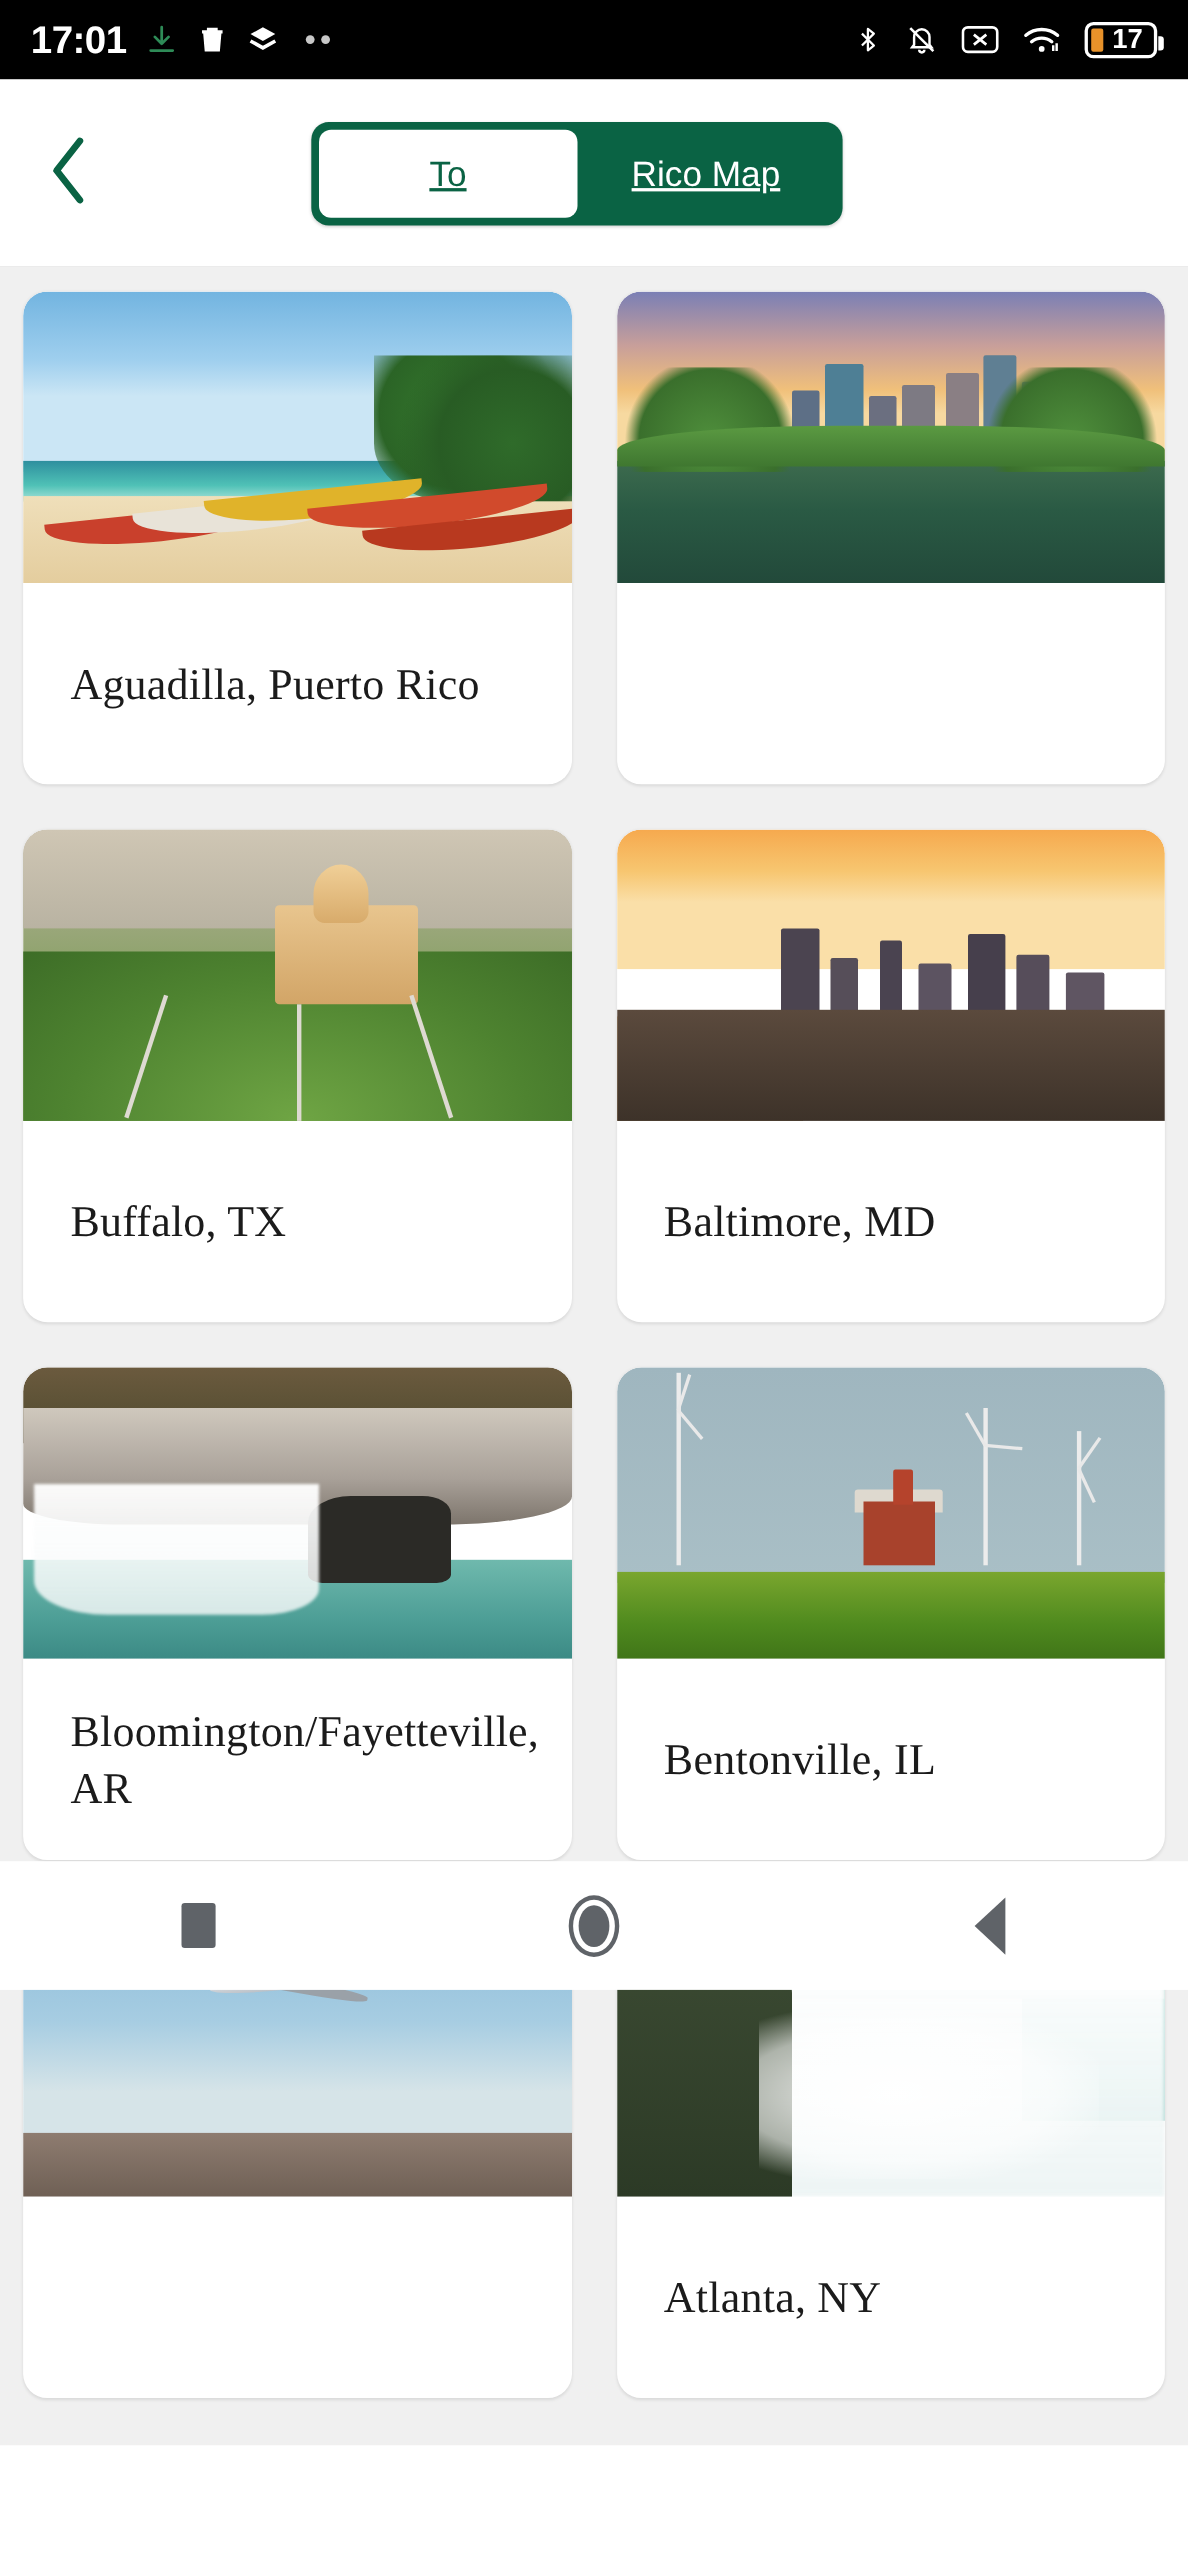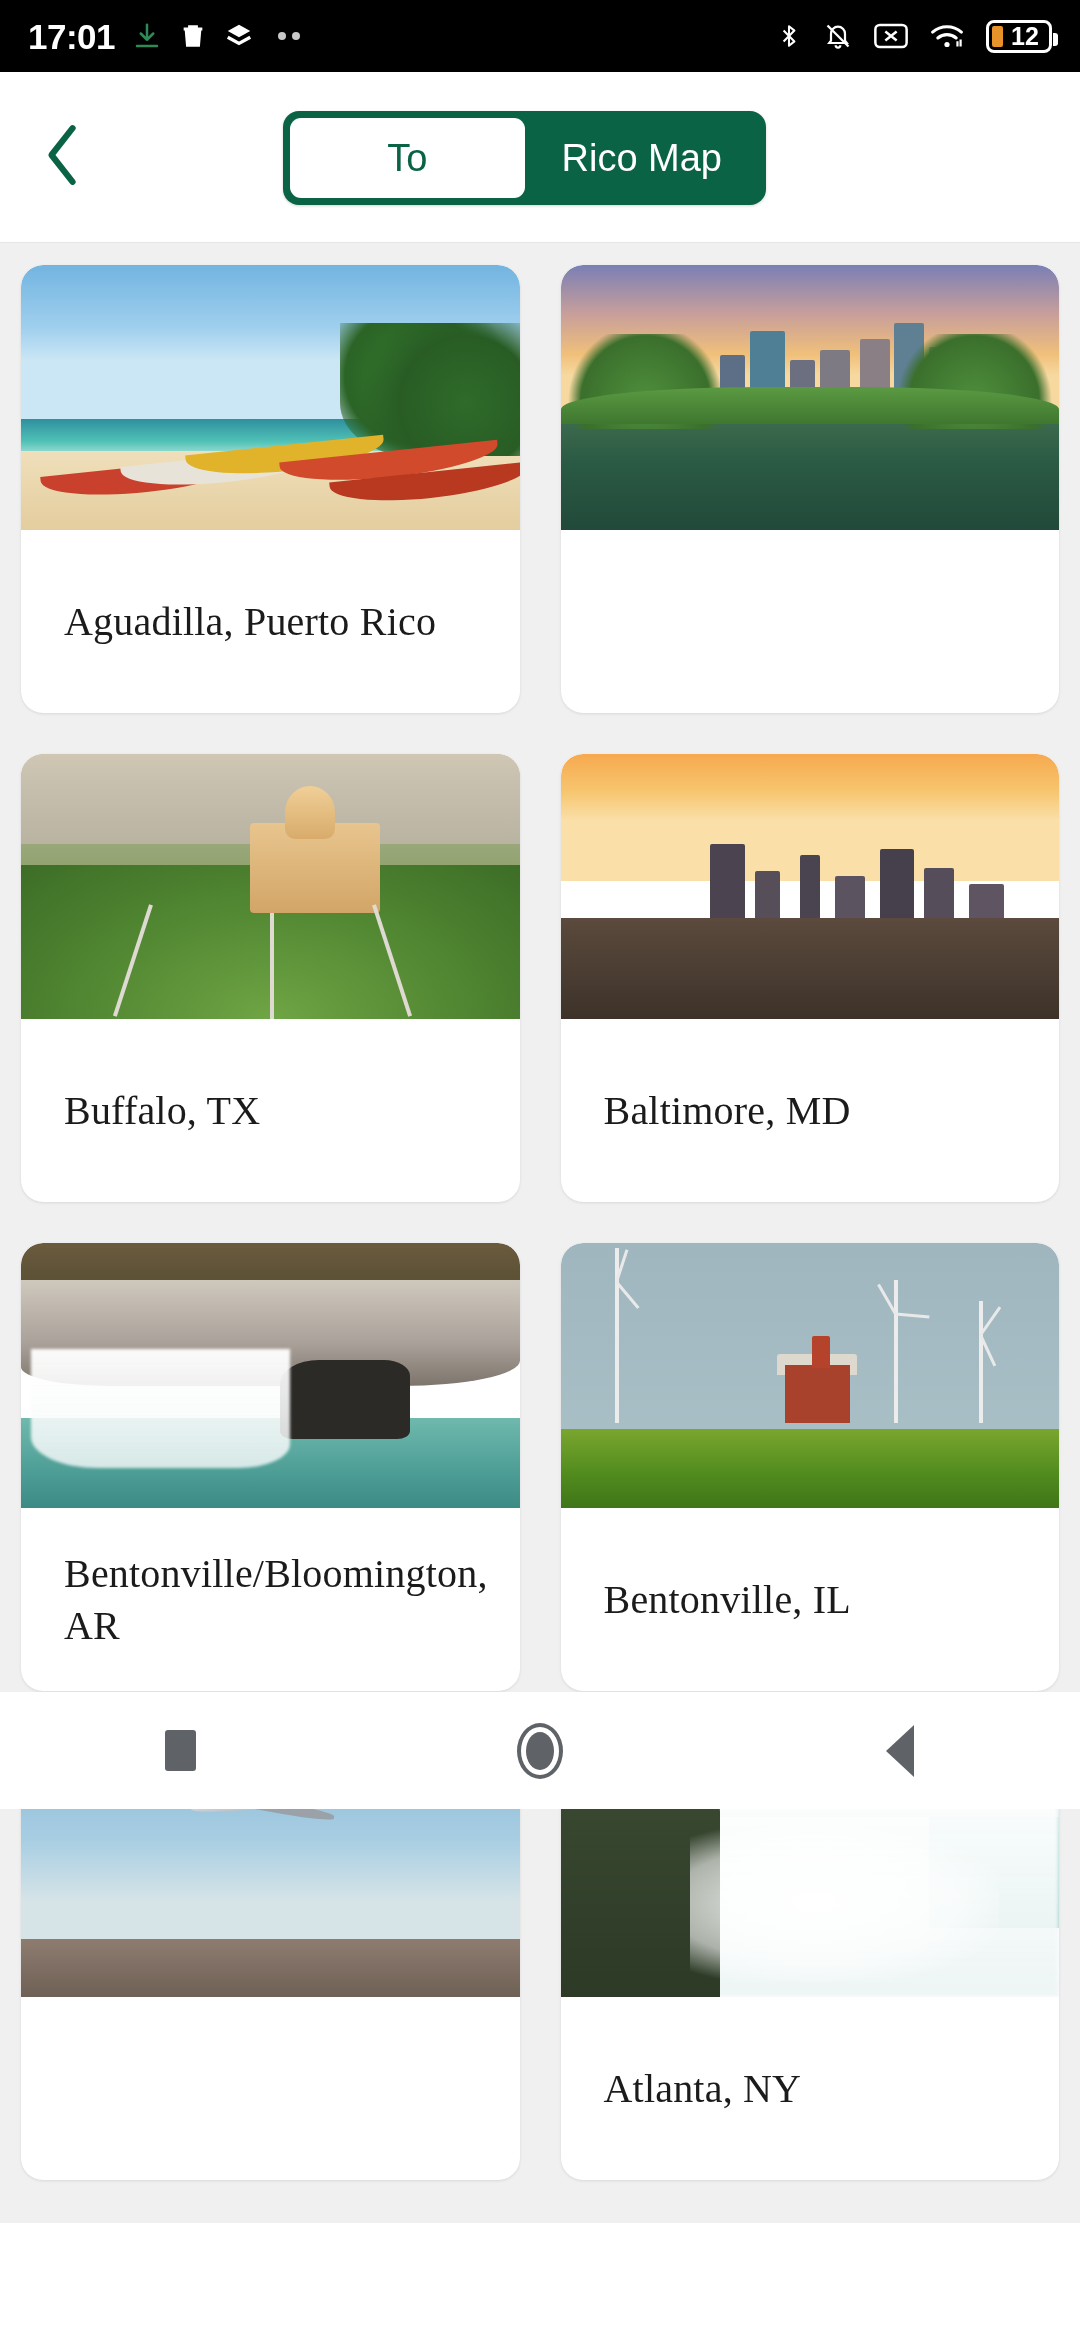--- a/index.html
+++ b/index.html
@@ -54,21 +54,21 @@
   }
   .toggle {
     position:absolute; left:283px; top:39px;
     width:483px; height:94px;
     background:#0A6344; border-radius:16px;
     display:flex; align-items:center; padding:7px;
     box-shadow:0 1px 3px rgba(0,0,0,0.18);
   }
   .toggle-seg {
     flex:1; height:100%; display:flex; align-items:center; justify-content:center;
-    font-size:38px; cursor:pointer; white-space:nowrap;
+    font-size:32px; cursor:pointer; white-space:nowrap;text-decoration:underline;
   }
   .toggle-seg.active {
     background:#ffffff; color:#0A6344; border-radius:11px;
   }
   .toggle-seg.inactive { color:#ffffff; }
 
   
   .scroll {
     position:absolute; top:243px; left:0; width:1080px; height:1980px;
     background:#f0f0f0; overflow:hidden;
@@ -273,21 +273,21 @@
       <span class="sb-ic">
         <svg width="34" height="28" viewBox="0 0 26 20">
             <path d="M2 7a17 17 0 0122 0" stroke="#fff" stroke-width="2.4" fill="none" stroke-linecap="round"></path>
             <path d="M6 11.5a11 11 0 0114 0" stroke="#fff" stroke-width="2.4" fill="none" stroke-linecap="round"></path>
             <circle cx="13" cy="16.5" r="2" fill="#fff"></circle>
             <path d="M21 14v4M23.4 12.6v5.4" stroke="#fff" stroke-width="1.7"></path>
           </svg>
       </span>
       <span class="batt">
         <span class="batt-fill"></span>
-        <span class="batt-num">12</span>
+        <span class="batt-num">17</span>
       </span>
     </div>
   </div>
 
   <div class="header">
     <div class="back-btn">
       <span>
         <svg width="46" height="66" viewBox="0 0 24 34">
             <path d="M17 3L6 17l11 14" stroke="#0A6344" stroke-width="3.2" fill="none" stroke-linecap="round" stroke-linejoin="round"></path>
           </svg>
@@ -365,21 +365,21 @@
       </div>
 
       <div class="card row-tall">
         <div class="card-img">
           <div class="be-top"></div>
             <div class="be-pool"></div>
             <div class="be-rock"></div>
           <div class="be-dark"></div>
             <div class="be-fall"></div>
         </div>
-        <div class="card-label">Bentonville/Bloomington, AR</div>
+        <div class="card-label">Bloomington/Fayetteville, AR</div>
       </div>
 
       <div class="card">
         <div class="card-img">
           <div class="bl-sky"></div>
             <div class="bl-field"></div>
           <div class="mill" style="left:11%;top:2%;height:66%;"></div>
           <div class="blade" style="left:11%;top:2%;transform:rotate(18deg);"></div>
           <div class="blade" style="left:11%;top:2%;transform:rotate(140deg);"></div>
           <div class="mill" style="left:67%;top:14%;height:54%;"></div>

